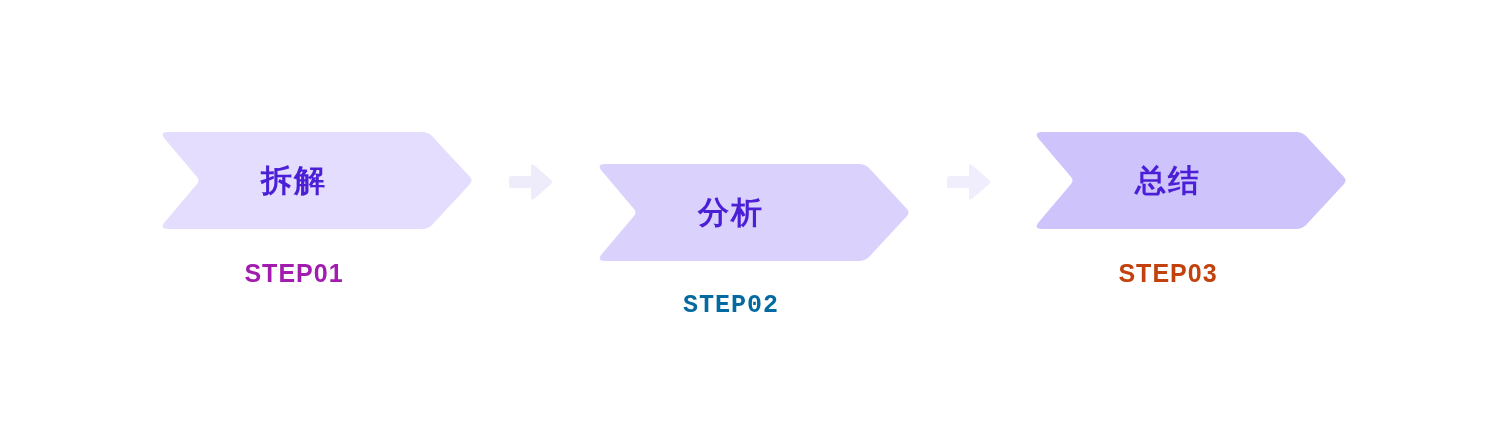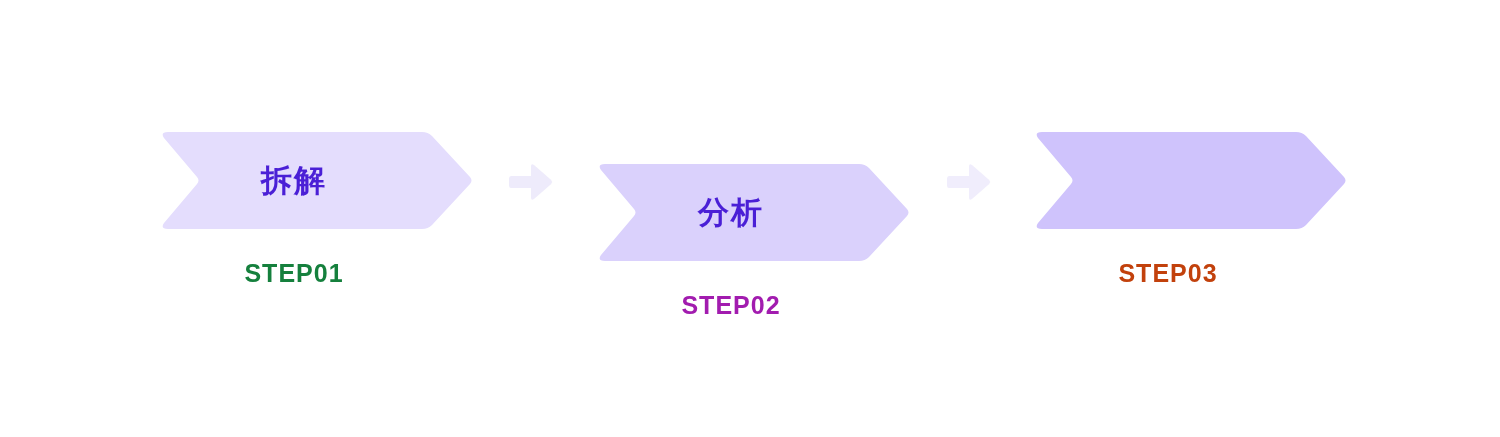--- a/index.html
+++ b/index.html
@@ -103,52 +103,53 @@
   <div class="process-row">
 
     <div class="step-group s1">
       <div class="chevron">
         <svg class="shape" viewBox="0 0 312 97" preserveAspectRatio="none">
           <path d="M8 0 H262 Q268 0 272 4 L310 45 Q313 48.5 310 52 L272 93 Q268 97 262 97 H8
                    Q0 97 4 91 L37 52 Q40 48.5 37 45 L4 6 Q0 0 8 0 Z" fill="#e4ddfd"></path>
         </svg>
         <div class="chev-label" style="color: rgb(74, 31, 214);">拆解</div>
       </div>
-      <div class="step-caption" style="color: #15803d;">STEP01</div>
+      <div class="step-caption" style="color: #a21caf;">STEP01</div>
     </div>
 
     <div class="connector c1">
       <svg viewBox="0 0 44 38" preserveAspectRatio="none">
         <path d="M2 13 H22 V3.5 Q22 0 25 2 L42.2 17 Q44 19 42.2 21 L25 36 Q22 38 22 34.5 V25 H2
                  Q0 25 0 22.5 V15.5 Q0 13 2 13 Z" fill="#eeebfb"></path>
       </svg>
     </div>
 
     <div class="step-group s2">
       <div class="chevron">
         <svg class="shape" viewBox="0 0 312 97" preserveAspectRatio="none">
           <path d="M8 0 H262 Q268 0 272 4 L310 45 Q313 48.5 310 52 L272 93 Q268 97 262 97 H8
                    Q0 97 4 91 L37 52 Q40 48.5 37 45 L4 6 Q0 0 8 0 Z" fill="#dad1fc"></path>
         </svg>
         <div class="chev-label" style="color: rgb(74, 31, 214);">分析</div>
       </div>
-      <div class="step-caption" style="color: #a21caf;">STEP02</div>
+      <div class="step-caption" style="color: #0369a1; font-family: Liberation Mono, monospace;">STEP02</div>
     </div>
 
     <div class="connector c2">
       <svg viewBox="0 0 44 38" preserveAspectRatio="none">
         <path d="M2 13 H22 V3.5 Q22 0 25 2 L42.2 17 Q44 19 42.2 21 L25 36 Q22 38 22 34.5 V25 H2
                  Q0 25 0 22.5 V15.5 Q0 13 2 13 Z" fill="#f0edfc"></path>
       </svg>
     </div>
 
     <div class="step-group s3">
       <div class="chevron">
         <svg class="shape" viewBox="0 0 312 97" preserveAspectRatio="none">
           <path d="M8 0 H262 Q268 0 272 4 L310 45 Q313 48.5 310 52 L272 93 Q268 97 262 97 H8
                    Q0 97 4 91 L37 52 Q40 48.5 37 45 L4 6 Q0 0 8 0 Z" fill="#cfc3fc"></path>
         </svg>
+        <div class="chev-label" style="color: rgb(74, 31, 214);">总结</div>
       </div>
       <div class="step-caption" style="color: #c2410c;">STEP03</div>
     </div>
 
   </div>
 </div>
 
 </body></html>

